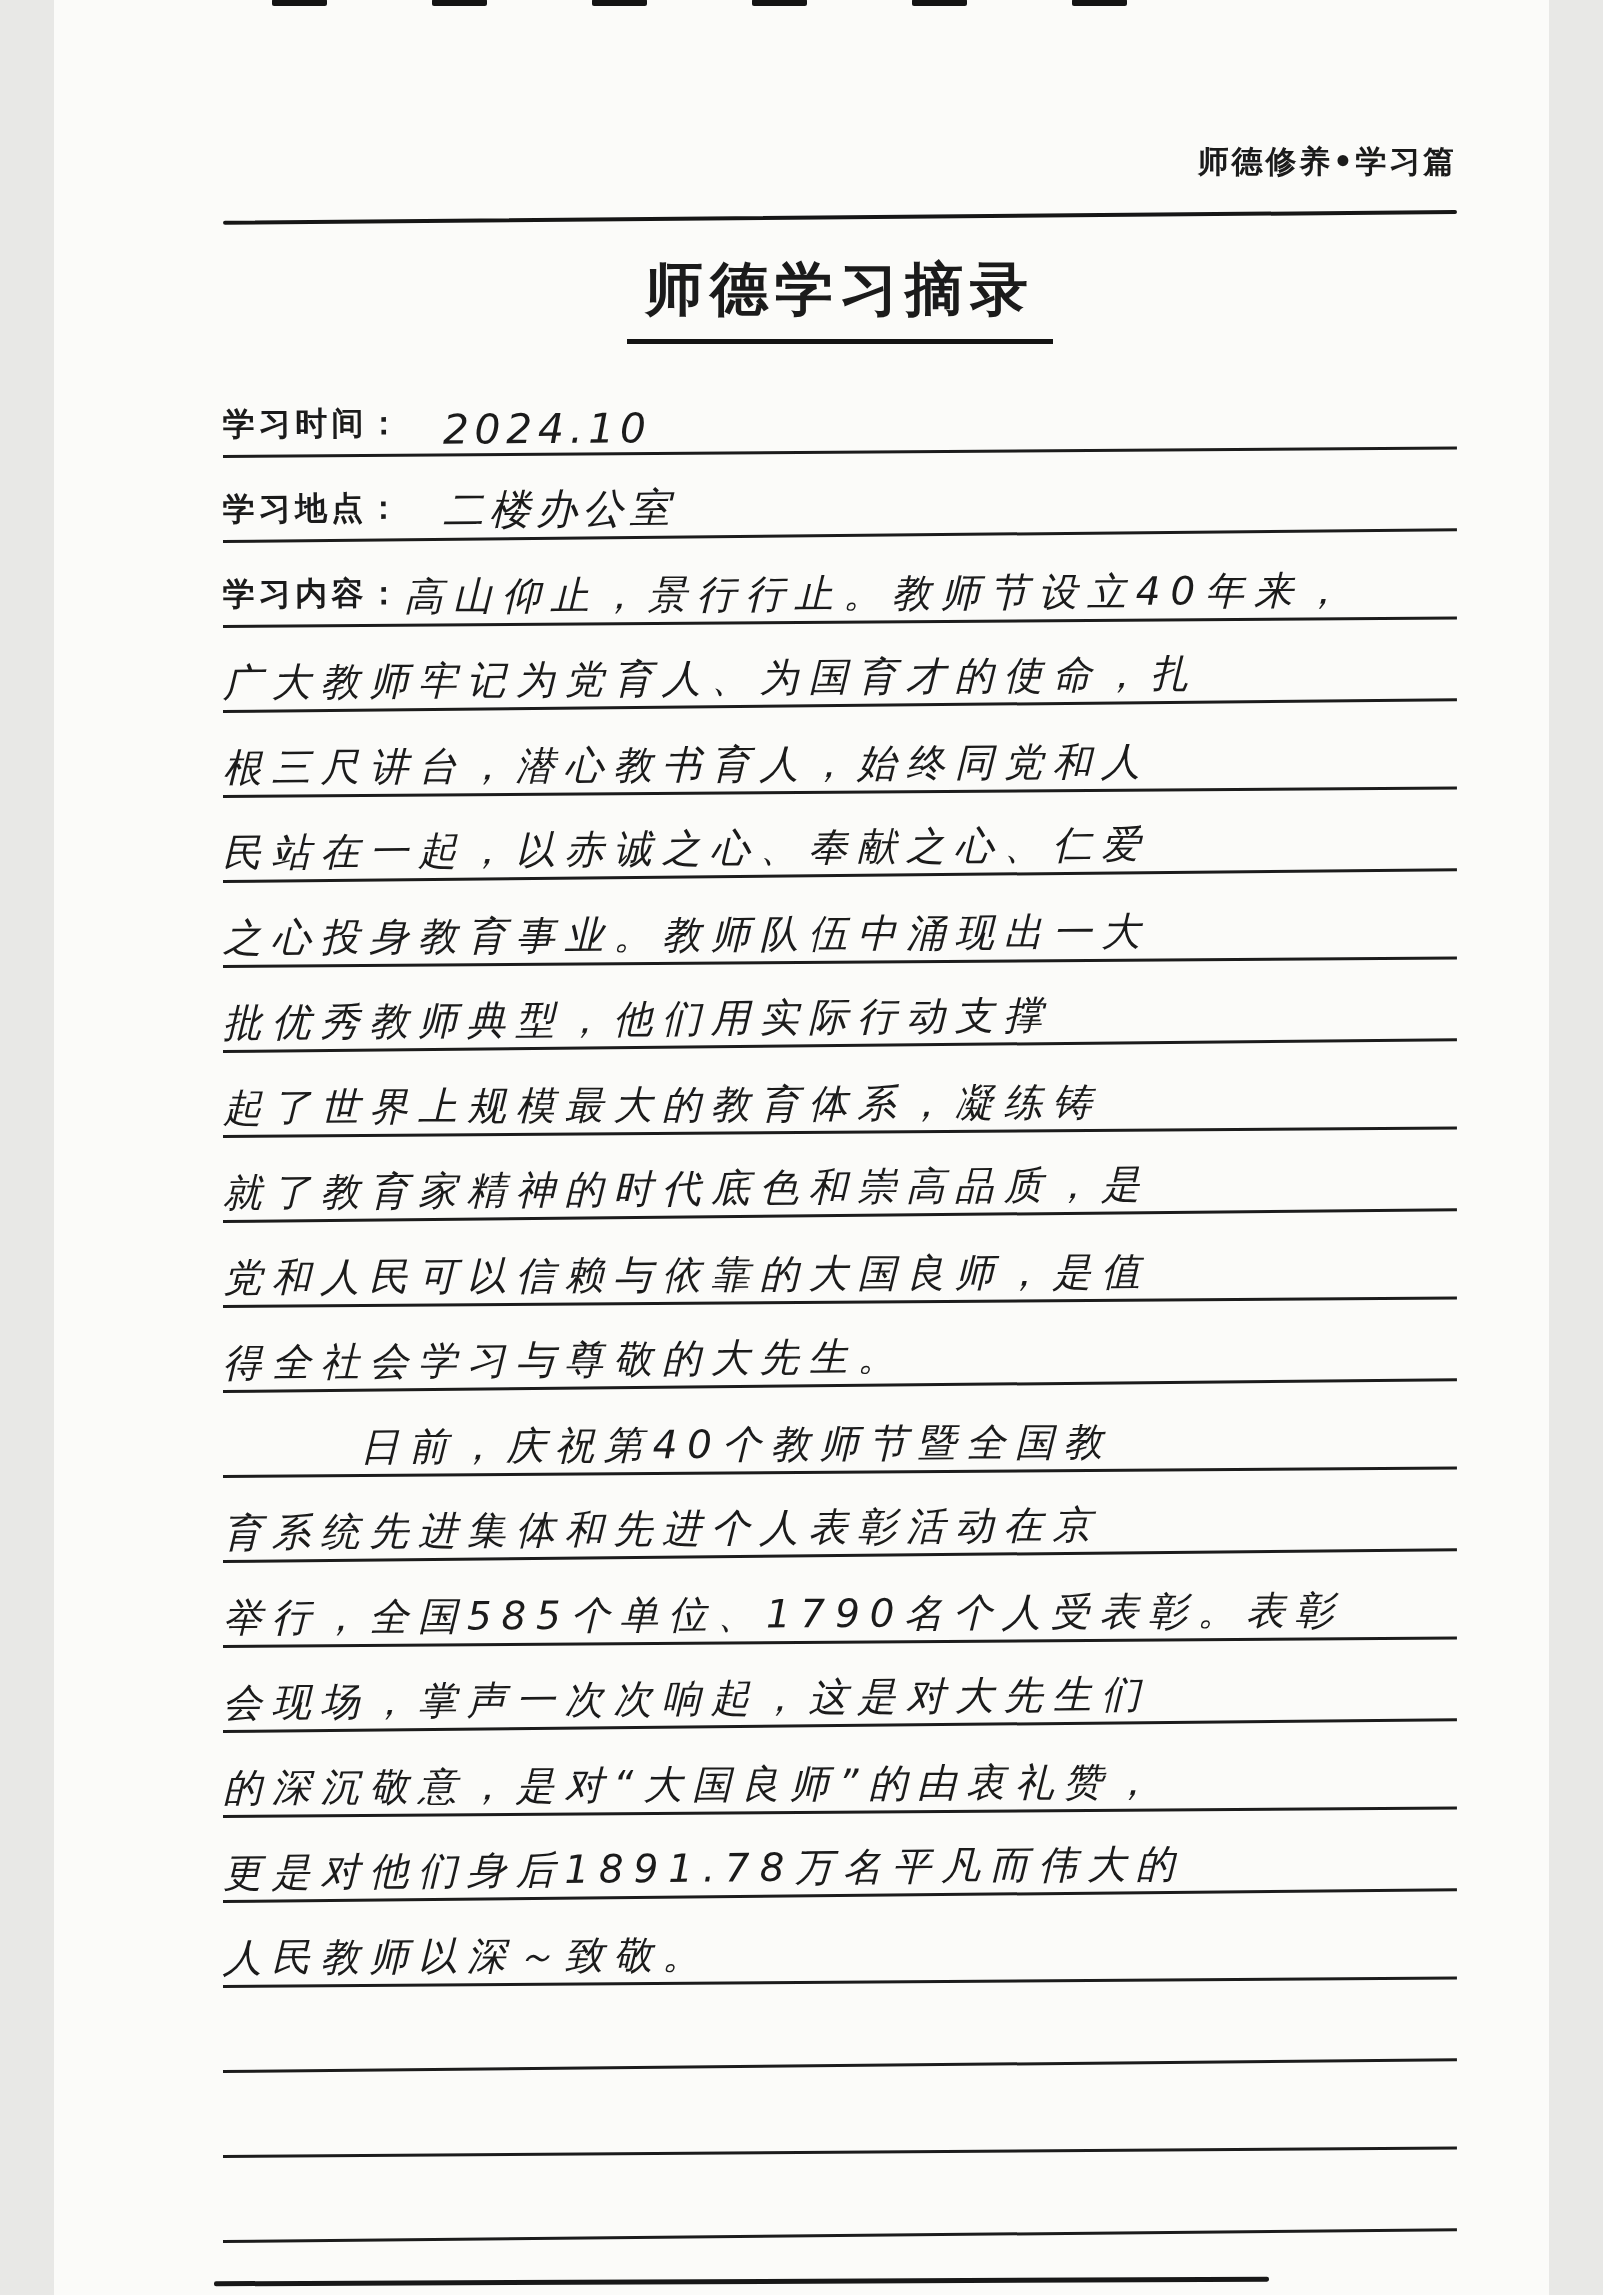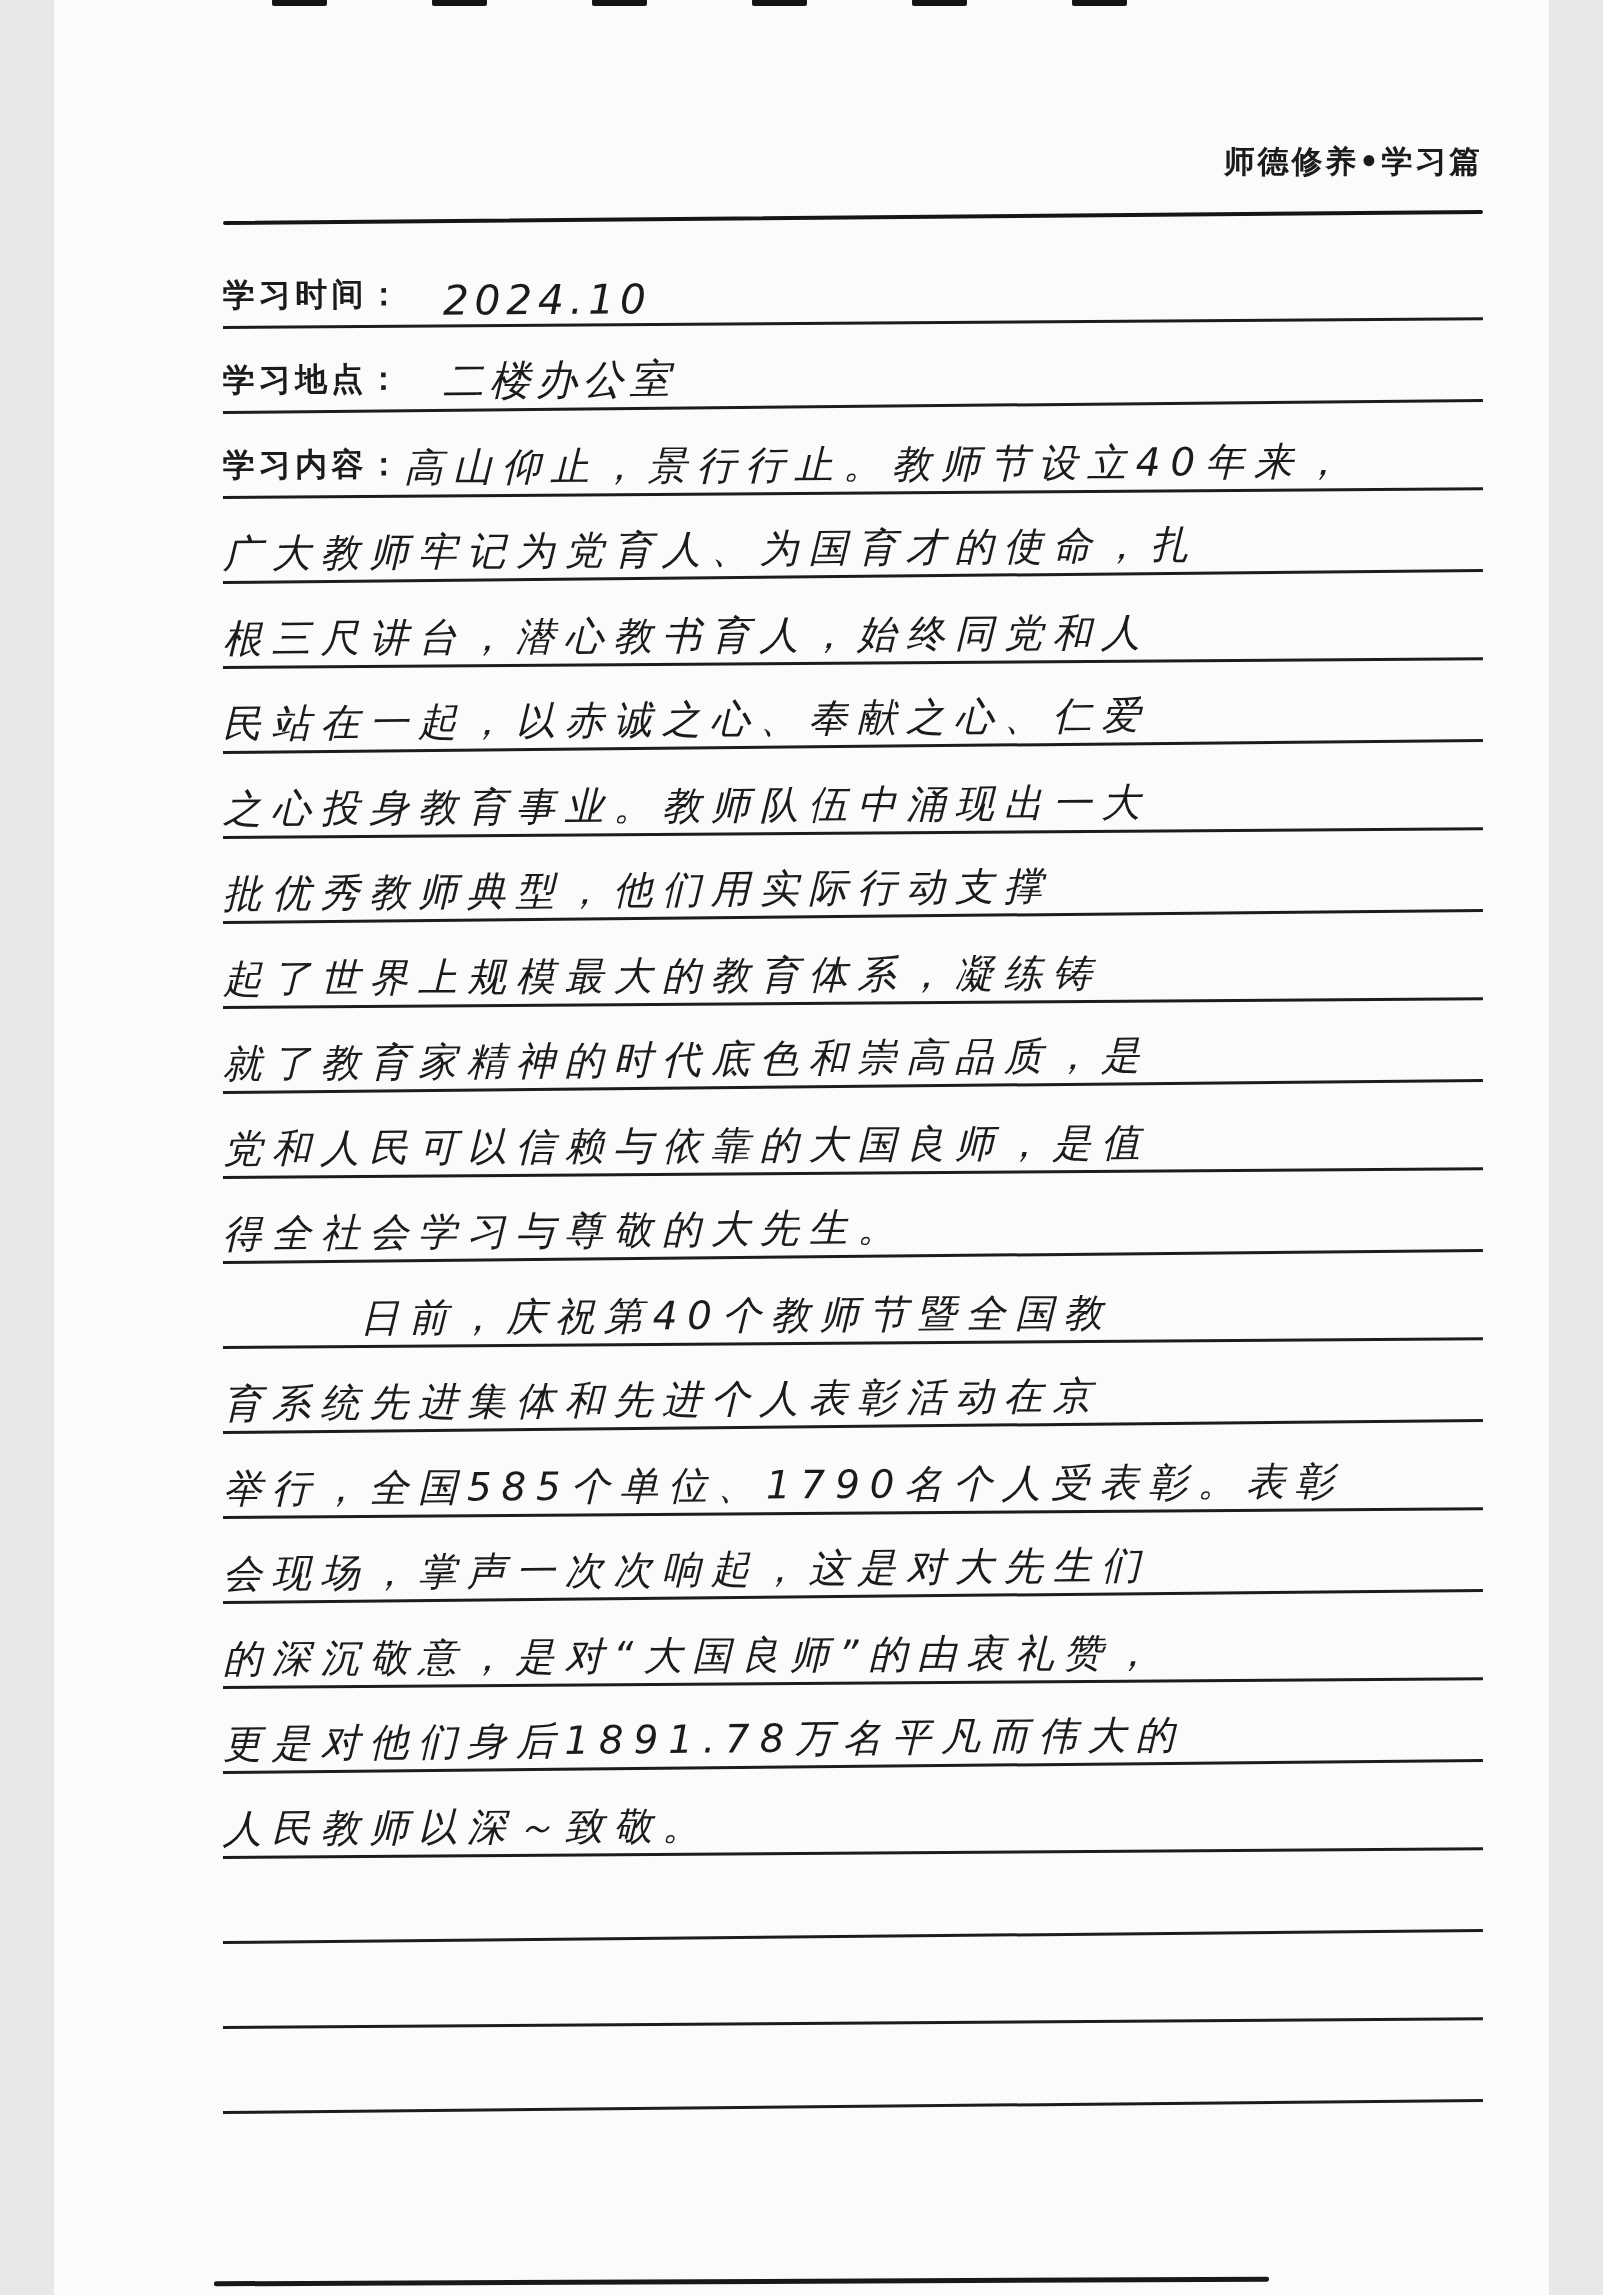--- a/index.html
+++ b/index.html
@@ -3,21 +3,21 @@
 <meta charset="utf-8">
 <style>
   html,body{margin:0;padding:0;background:#e8e8e6;}
   .page{
     position:relative;
     width:1495px;
     height:2295px;
     margin:0 auto;
     background:#fbfbf9;
     box-sizing:border-box;
-    padding:0 66px 0 169px;
+    padding:0 92px 0 169px;
     overflow:hidden;
     font-family:"DejaVu Serif", serif;
     color:#1b1b1b;
   }
   
   .top-artifacts{position:absolute;top:0;left:218px;height:9.8px;display:flex;gap:105px;}
   .top-artifacts span{display:block;width:55px;height:7px;background:#141414;border-radius:2.1px;margin-top:-1.4px;}
   .bottom-artifact{position:absolute;bottom:11.3px;left:160px;width:1055px;height:4.9px;background:#181818;transform:rotate(-0.25deg);border-radius:2.1px;}
   
   .header{margin-top:141px;text-align:right;}
@@ -69,20 +69,23 @@
     <span></span>
     <span></span>
     <span></span>
   </div>
 
   <div class="header">
     <span class="header-text">师德修养•学习篇</span>
   </div>
   <div class="header-rule"></div>
 
+  <div class="title-wrap">
+    <span class="title">师德学习摘录</span>
+  </div>
 
   <div class="rules">
 
     <div class="rule-row">
       <span class="plabel">学习时间：</span>
       <span class="hand value">2024.10</span>
     </div>
 
     <div class="rule-row">
       <span class="plabel">学习地点：</span>

